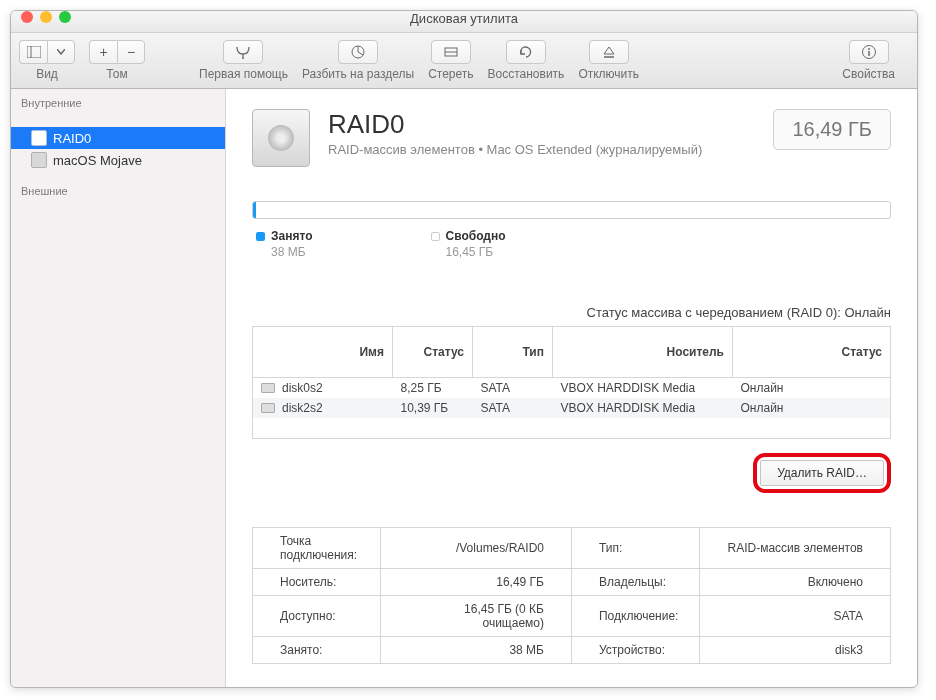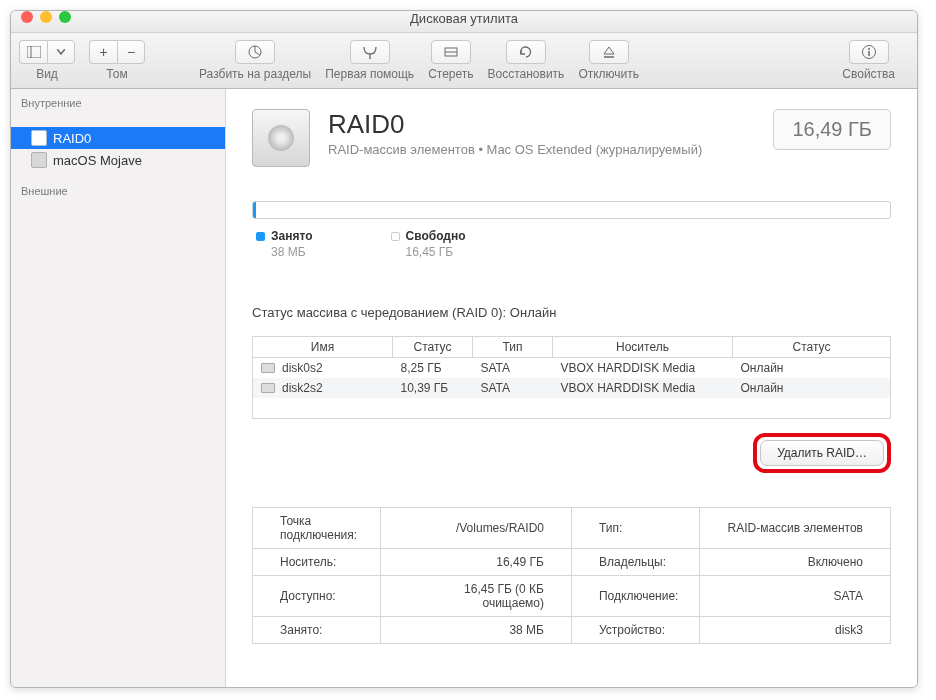--- a/index.html
+++ b/index.html
@@ -31,35 +31,35 @@
 .sb-icon.hdd { background: #d8d8d8; border: 1px solid #b0b0b0; }
 .content { flex: 1; background: #fff; padding: 20px 26px; overflow: auto; color: #444; }
 .vol-header { display: flex; align-items: flex-start; gap: 18px; margin-bottom: 34px; }
 .vol-icon { width: 58px; height: 58px; background: linear-gradient(#f6f6f6, #d6d6d6); border: 1px solid #b8b8b8; border-radius: 4px; position: relative; }
 .vol-icon::after { content: ""; position: absolute; left: 50%; top: 50%; width: 26px; height: 26px; margin: -13px 0 0 -13px; border-radius: 50%; background: radial-gradient(#eee 20%, #bbb 70%); }
 .vol-title h1 { font-size: 26px; font-weight: 500; color: #333; }
 .vol-sub { font-size: 13px; color: #888; margin-top: 2px; }
 .vol-size { margin-left: auto; border: 1px solid #cfcfcf; border-radius: 5px; padding: 8px 18px; font-size: 20px; color: #777; background: #fafafa; }
 .usage-bar { height: 18px; border: 1px solid #cfcfcf; border-radius: 3px; background: #fff; position: relative; overflow: hidden; margin-bottom: 10px; }
 .usage-fill { position: absolute; left: 0; top: 0; bottom: 0; width: 3px; background: #1a9af8; }
-.usage-legend { display: flex; gap: 78px; margin-bottom: 46px; padding-left: 4px; }
+.usage-legend { display: flex; gap: 118px; margin-bottom: 46px; padding-left: 4px; }
 .leg-item { display: flex; flex-direction: column; align-items: flex-start; }
 .leg-top { display: flex; align-items: center; gap: 6px; font-size: 12px; font-weight: 600; color: #333; }
 .leg-dot { width: 9px; height: 9px; border-radius: 2px; display: inline-block; }
 .leg-dot.used { background: #1a9af8; } .leg-dot.free { background: #fff; border: 1px solid #ccc; }
 .leg-val { font-size: 12px; color: #999; margin-left: 15px; margin-top: 2px; }
-.status-title { font-size: 13px; color: #444; margin-bottom: 16px; }
+.status-title { font-size: 13px; color: #444; margin-bottom: 6px; text-align: right; }
 table.raid { width: 100%; border-collapse: collapse; border: 1px solid #d6d6d6; font-size: 12px; margin-bottom: 14px; }
-table.raid thead th { border: 1px solid #d6d6d6; text-align: center; padding: 3px 8px; font-weight: 400; background: #fff; color: #444; }
+table.raid thead th { border: 1px solid #d6d6d6; text-align: right; padding: 18px 8px; font-weight: 700; background: #fff; color: #444; }
 table.raid tbody td { padding: 3px 8px; color: #444; }
 table.raid tbody tr:nth-child(even) { background: #f3f5f7; }
 .raid-name { display: flex; align-items: center; gap: 7px; }
 .mini-disk { width: 14px; height: 10px; background: #ddd; border: 1px solid #aaa; border-radius: 1px; display: inline-block; }
 .btn-row { display: flex; justify-content: flex-end; margin-bottom: 34px; }
-.del-btn { border: 1px solid #c5c5c5; background: linear-gradient(#fdfdfd, #f0f0f0); border-radius: 7px; padding: 5px 16px; font-size: 12px; color: #333; }
+.del-btn { border: 1px solid #c5c5c5; background: linear-gradient(#fdfdfd, #f0f0f0); border-radius: 2px; padding: 5px 16px; font-size: 12px; color: #333; }
 .hl { border: 4px solid #e30613; border-radius: 12px; padding: 3px; }
 table.info { width: 100%; border-collapse: collapse; border: 1px solid #d6d6d6; font-size: 12px; table-layout: fixed; }
 table.info td { border: 1px solid #d6d6d6; padding: 6px 27px; color: #444; }
 table.info td.k { width: 20%; } table.info td.v { width: 30%; text-align: right; }
 </style>
 </head>
 <body>
 
 <div class="window">
   <div class="titlebar">
@@ -91,35 +91,35 @@
     <div class="tb-group">
       <div class="tb-pair">
         <div class="tb-btn tb-btn-seg">+</div>
         <div class="tb-btn tb-btn-seg">−</div>
       </div>
       <div class="tb-label">Том</div>
     </div>
     <div style="width:40px"></div>
     <div class="tb-group">
       <div class="tb-btn tb-btn-single">
+        <svg width="18" height="14" viewBox="0 0 18 14">
+            <path d="M3 2 Q3 9 9 9 Q15 9 15 2 M9 9 L9 12" fill="none" stroke="#6a6a6a" stroke-width="1.3"></path>
+            <circle cx="9" cy="13" r="1" fill="#6a6a6a"></circle>
+          </svg>
+      </div>
+      <div class="tb-label">Первая помощь</div>
+    </div>
+    <div class="tb-group">
+      <div class="tb-btn tb-btn-single">
         <svg width="16" height="16" viewBox="0 0 16 16">
             <circle cx="8" cy="8" r="6" fill="none" stroke="#6a6a6a"></circle>
             <path d="M8 8 L8 2 M8 8 L13 11" stroke="#6a6a6a"></path>
           </svg>
       </div>
       <div class="tb-label">Разбить на разделы</div>
-    </div>
-    <div class="tb-group">
-      <div class="tb-btn tb-btn-single">
-        <svg width="18" height="14" viewBox="0 0 18 14">
-            <path d="M3 2 Q3 9 9 9 Q15 9 15 2 M9 9 L9 12" fill="none" stroke="#6a6a6a" stroke-width="1.3"></path>
-            <circle cx="9" cy="13" r="1" fill="#6a6a6a"></circle>
-          </svg>
-      </div>
-      <div class="tb-label">Первая помощь</div>
     </div>
     <div class="tb-group">
       <div class="tb-btn tb-btn-single">
         <svg width="16" height="14" viewBox="0 0 16 14">
             <rect x="2" y="3" width="12" height="8" fill="none" stroke="#6a6a6a"></rect>
             <line x1="2" y1="7" x2="14" y2="7" stroke="#6a6a6a"></line>
           </svg>
       </div>
       <div class="tb-label">Стереть</div>
     </div>

